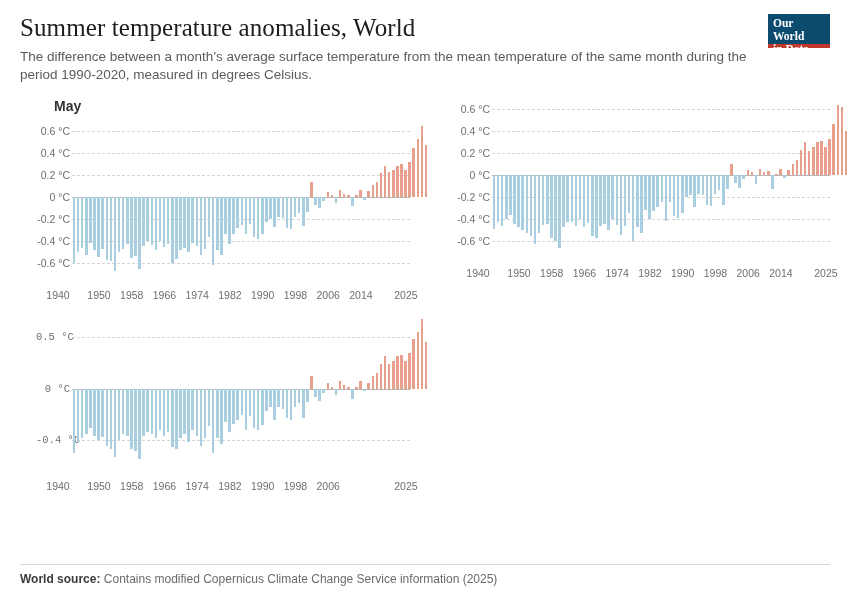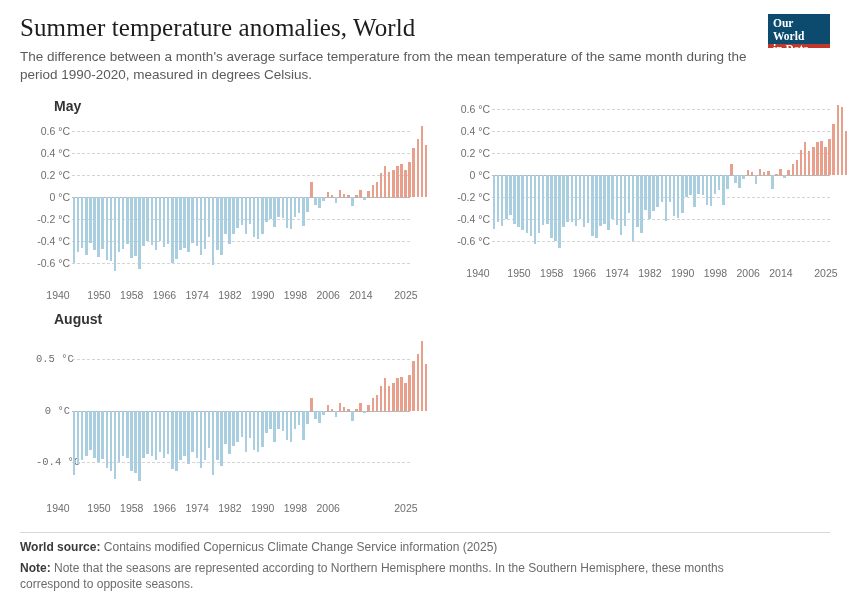--- a/index.html
+++ b/index.html
@@ -402,21 +402,20 @@
           <div class="xtick" style="left: 173.953px;">1982</div>
           <div class="xtick" style="left: 206.698px;">1990</div>
           <div class="xtick" style="left: 239.442px;">1998</div>
           <div class="xtick" style="left: 272.186px;">2006</div>
           <div class="xtick" style="left: 304.93px;">2014</div>
           <div class="xtick" style="left: 349.953px;">2025</div>
         </div>
     </div>
 
     <div class="panel" id="panel-2" style="left:0px; top:213px; width:390px;">
-      <div class="panel-title">August</div>
       <div class="plot" style="height:165px;font-family:Liberation Mono, monospace;">
           <div class="gridline" style="top: 25.7812px;"></div>
           <div class="ylabel" style="top: 25.7812px;">0.5 °C</div>
           <div class="gridline zero" style="top: 77.3438px;"></div>
           <div class="ylabel" style="top: 77.3438px;">0 °C</div>
           <div class="gridline" style="top: 128.906px;"></div>
           <div class="ylabel" style="top: 128.906px;">-0.4 °C</div>
           <div class="bars">
             <div class="bar" title="1940: -0.62 °C" style="left: 0.777674px; top: 77.3438px; width: 2.53767px; height: 63.9375px; background: rgb(168, 206, 224);"></div>
             <div class="bar" title="1941: -0.52 °C" style="left: 4.8707px; top: 77.3438px; width: 2.53767px; height: 53.625px; background: rgb(168, 206, 224);"></div>
@@ -523,19 +522,15 @@
   </div>
 
   <div class="footer">
     <div class="footer-rule"></div>
     <div class="footer-row">
       <div class="left">
         <b>World source:</b>
         <span>Contains modified Copernicus Climate Change Service information (2025)</span>
       </div>
     </div>
-    <div class="note">
-      <b>Note:</b>
-      <span>Note that the seasons are represented according to Northern Hemisphere months. In the Southern Hemisphere, these months correspond to opposite seasons.</span>
-    </div>
   </div>
 
 </div>
 
 </body></html>

